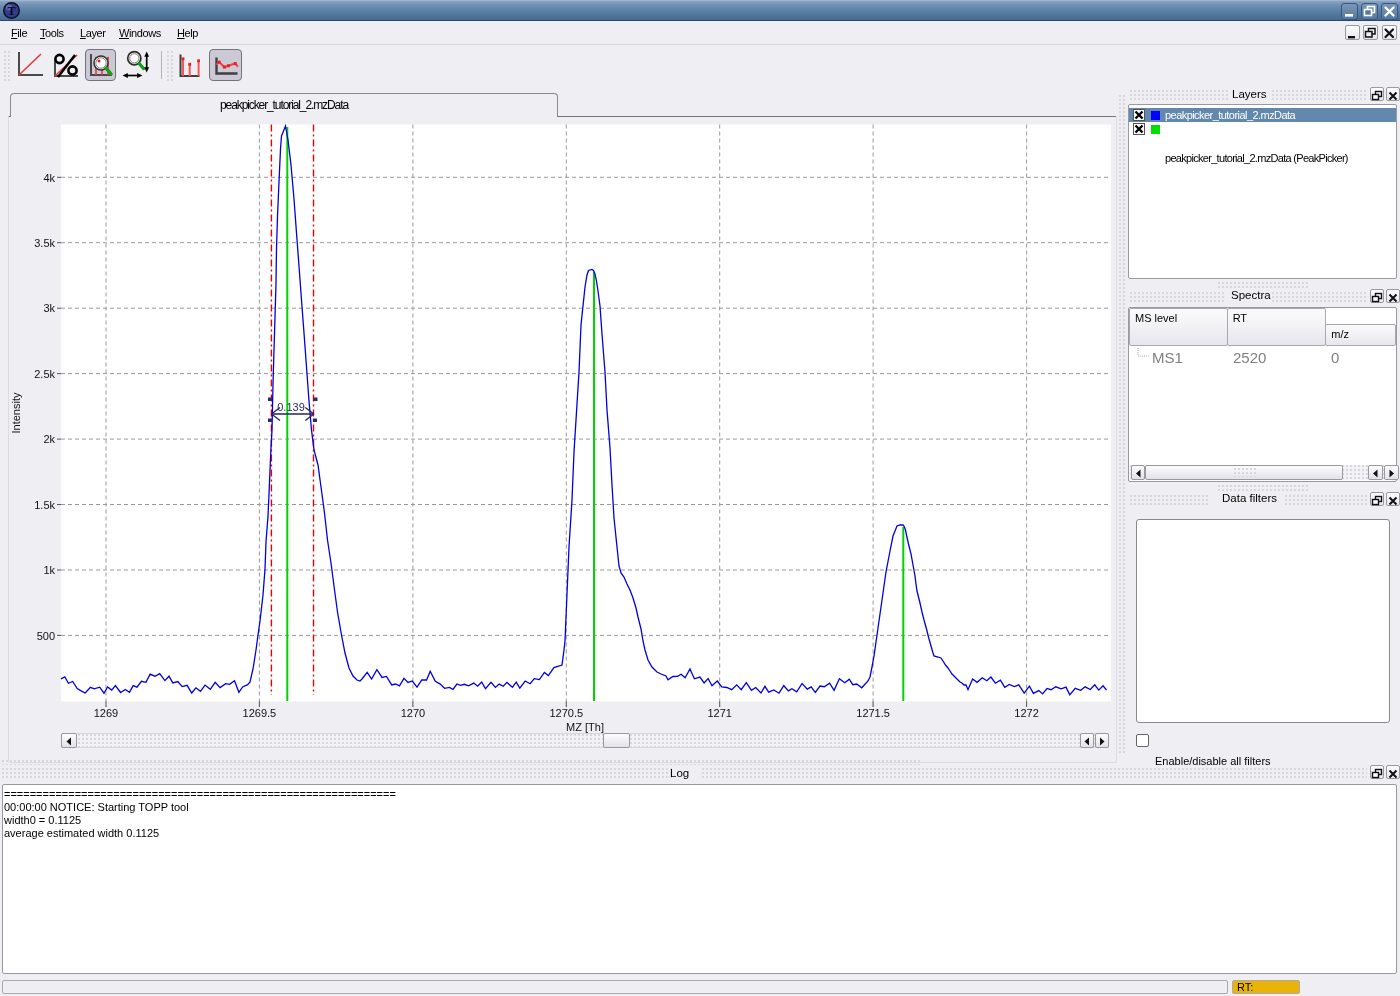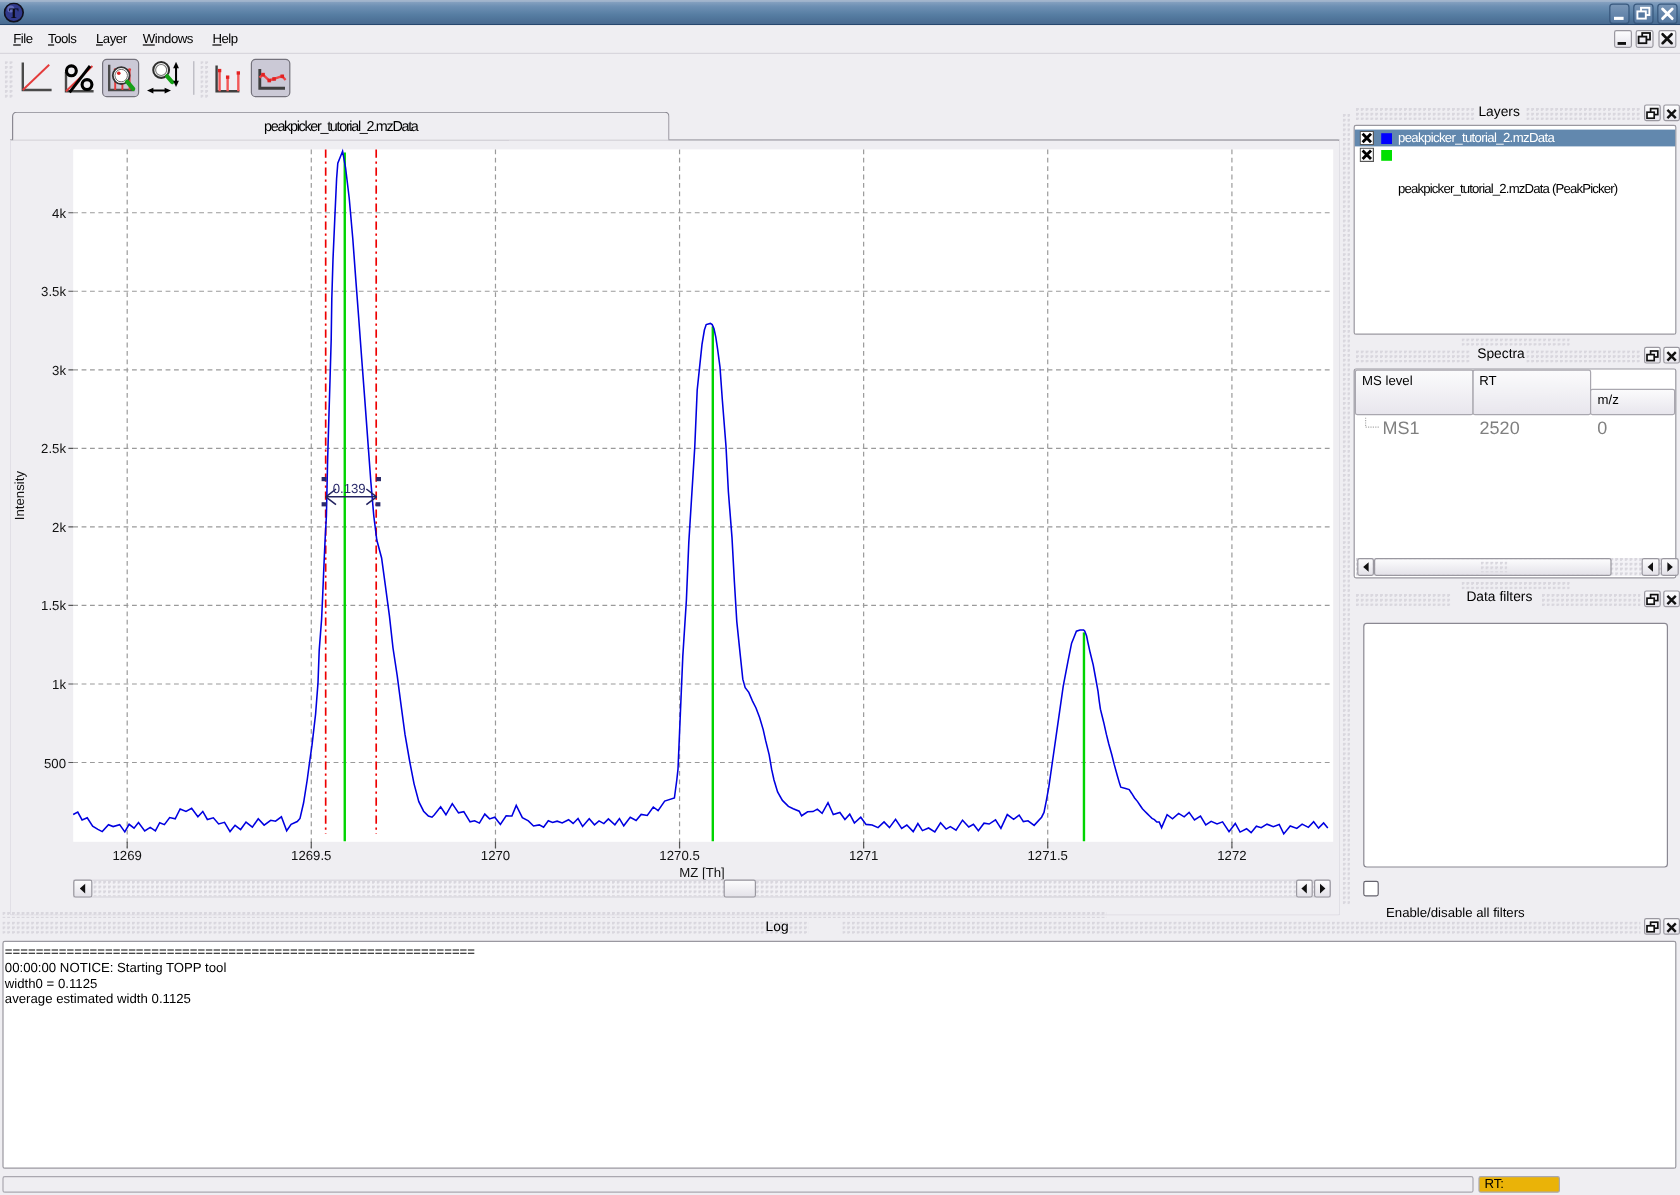--- a/index.html
+++ b/index.html
@@ -308,21 +308,21 @@
 <div class="dockbtn" style="left:1386px;top:492px;"><svg width="12" height="12">
       <path d="M2.5 2.5 L9.5 9.5 M9.5 2.5 L2.5 9.5" stroke="#111" stroke-width="2"></path>
     </svg></div>
 <div class="abs" style="left:1136px;top:519px;width:254px;height:204px;background:#fff;border:1px solid #8a8892;border-radius:3px;box-sizing:border-box;"></div>
 <div class="abs" style="left:1136px;top:734px;width:13px;height:13px;background:#fff;border:1px solid #66646e;border-radius:2px;box-sizing:border-box;"></div>
 <div class="abs" style="left:1155px;top:735px;font-size:11px;margin-top:20px;">Enable/disable all filters</div>
 
 <div class="abs dots" style="left:2px;top:760px;width:920px;height:5px;"></div>
 <div class="abs dots" style="left:2px;top:768px;width:672px;height:10px;"></div>
 <div class="abs dots" style="left:702px;top:768px;width:665px;height:10px;"></div>
-<div class="abs docktitle" style="left:638px;top:767px;">Log</div>
+<div class="abs docktitle" style="left:670px;top:767px;">Log</div>
 <div class="dockbtn" style="left:1370px;top:765px;"><svg width="12" height="12">
       <rect x="4.5" y="1.5" width="6" height="5" fill="none" stroke="#111" stroke-width="1.4"></rect>
       <rect x="1.5" y="4.5" width="6" height="5" fill="#fff" stroke="#111" stroke-width="1.4"></rect>
     </svg></div>
 <div class="dockbtn" style="left:1386px;top:765px;"><svg width="12" height="12">
       <path d="M2.5 2.5 L9.5 9.5 M9.5 2.5 L2.5 9.5" stroke="#111" stroke-width="2"></path>
     </svg></div>
 <div class="abs sunken" style="left:2px;top:784px;width:1395px;height:190px;border-radius:2px;font-size:11px;box-sizing:border-box;">
   <div style="padding:3px 0 0 1px;line-height:13px;white-space:pre;">=============================================================
 00:00:00 NOTICE: Starting TOPP tool

